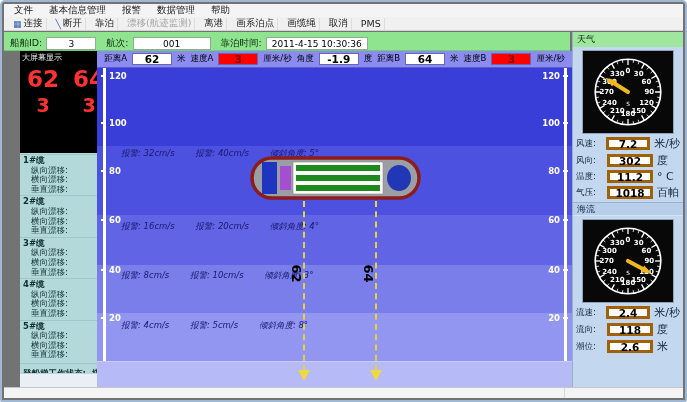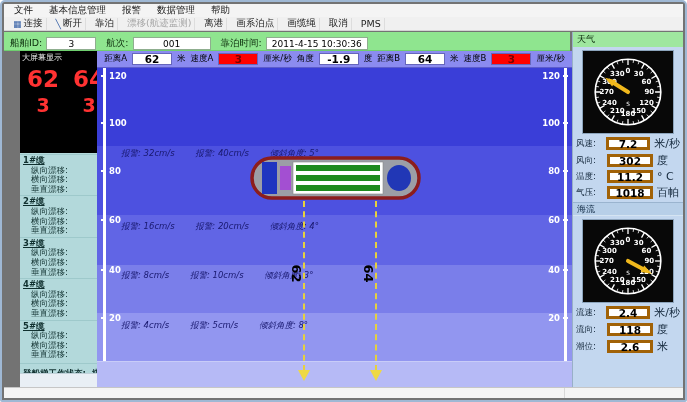--- a/index.html
+++ b/index.html
@@ -32,21 +32,21 @@
   
   .leftpanel { position:absolute; top:49px; left:18px; width:93px; bottom:13px;
     background:#b3d9db; border-right:1px solid #8fb7b9; }
   .bigdisplay { height:102px; background:#000; position:relative; padding-top:1px; }
   .bigdisplay .btitle { color:#e8e8e8; font-size:8px; padding-left:2px; display:block; }
   .numrow { display:flex; justify-content:space-around; color:#ff3232; font-weight:bold; }
   .numrow.r1 { font-size:23px; margin-top:3px; }
   .numrow.r2 { font-size:19px; margin-top:2px; }
   .cables { font-size:8.5px; color:#10302f; padding-top:1px; }
   .cgroup { border-top:1px solid #9ec9cb; padding:1px 0 1px 0; }
-  .chead { font-weight:bold; padding-left:3px; line-height:9.6px;text-decoration:underline; }
+  .chead { font-weight:bold; padding-left:3px; line-height:9.6px; }
   .citem { padding-left:11px; line-height:9.6px; }
   .gangway { border-top:1px solid #9ec9cb; margin-top:2px; padding:4px 3px 0 3px;
     font-size:8.5px; font-weight:bold; display:flex; justify-content:space-between; }
   .lp-bottom { position:absolute; bottom:0; left:0; right:0; height:14px;
     background:#e9eff5; border-top:1px solid #c2d2da; }
   
   .measurebar { position:absolute; top:49px; left:95px; width:475px; height:17px;
     background:#8b8bf0; border-bottom:1px solid #5c5ccc; display:flex;
     align-items:center; justify-content:center; gap:5px; font-size:8.5px; color:#000; }
   .mbox { width:40px; height:12px; background:#fff; border:1px solid #6666bb;

